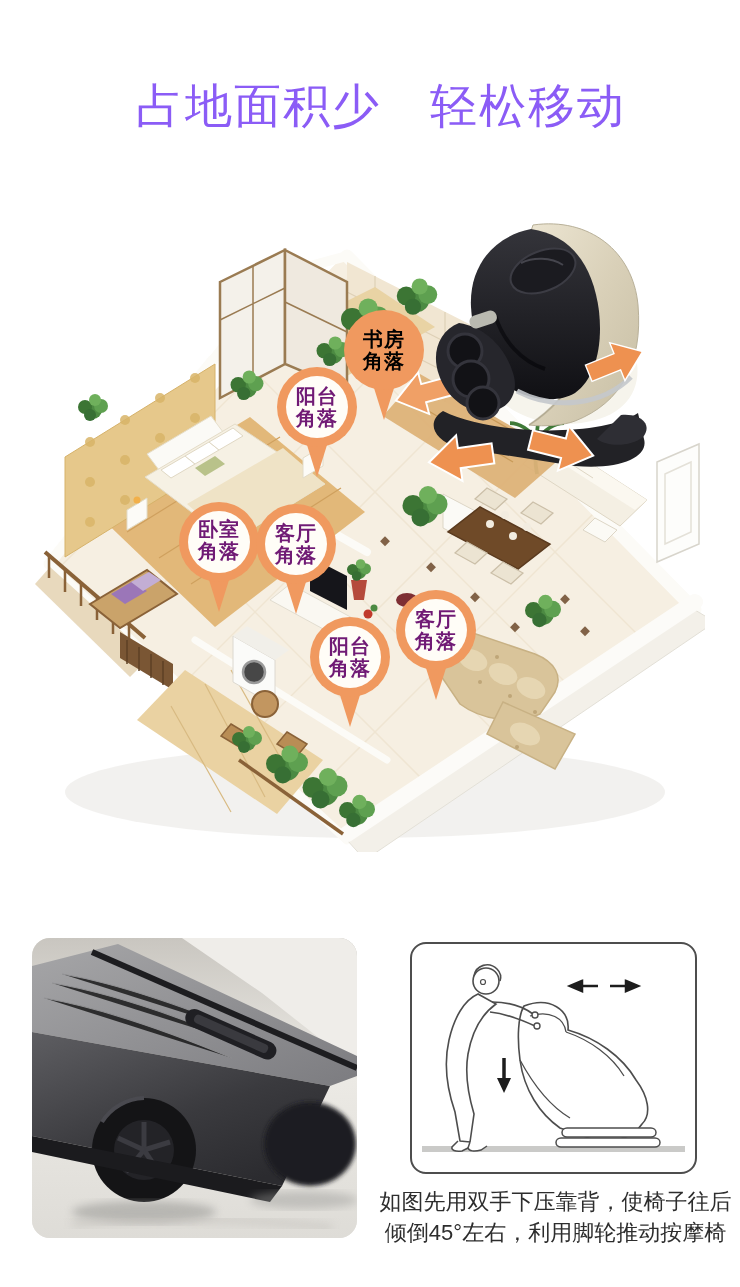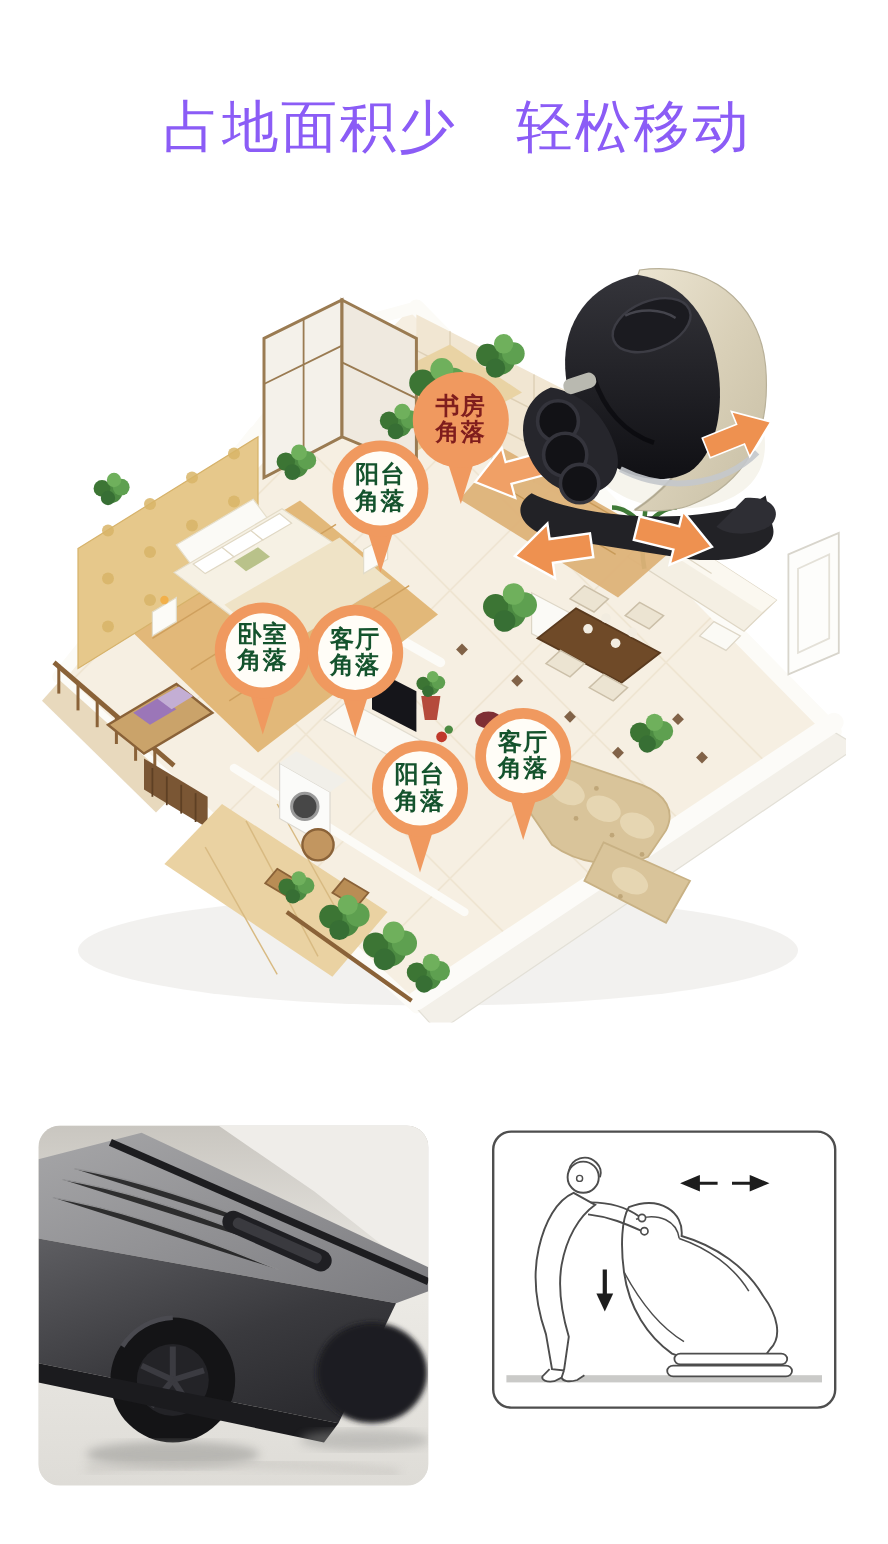--- a/index.html
+++ b/index.html
@@ -21,22 +21,22 @@
   .pin{position:absolute;width:80px;height:130px;z-index:6;}
   .pin .tail{position:absolute;left:50%;top:62px;transform:translateX(-50%);
       width:0;height:0;border-left:15px solid transparent;border-right:15px solid transparent;
       border-top:48px solid #f0995f;z-index:0;}
   .pin .balloon{position:absolute;left:0;top:0;width:80px;height:80px;border-radius:50%;
       background:#f0995f;display:flex;align-items:center;justify-content:center;z-index:1;}
   .pin.ring .balloon::before{content:"";position:absolute;left:9px;top:9px;width:62px;height:62px;
       border-radius:50%;background:#fffdf7;}
   .pin-label{position:relative;z-index:2;font-size:20px;font-weight:bold;line-height:22px;
       text-align:center;letter-spacing:1px;}
-  .pin.ring .pin-label{color:#14532d;}
-  .pin.solid .pin-label{color:#7f1d1d;}
+  .pin.ring .pin-label{color:#701a75;}
+  .pin.solid .pin-label{color:#000000;}
   .pin-label span{display:block;}
 
   .photo{position:absolute;left:32px;top:938px;width:325px;height:300px;
       border-radius:18px;overflow:hidden;background:#e6e4df;}
   .panel{position:absolute;left:410px;top:942px;width:287px;height:232px;
       border:2px solid #4e4e4e;border-radius:16px;box-sizing:border-box;background:#fff;}
   .caption{position:absolute;left:373px;top:1186px;width:365px;text-align:center;
       font-size:22px;line-height:31px;color:#2d2d2d;}
   .caption span{display:block;}
 </style>
@@ -476,14 +476,18 @@
         <path d="M46,197 L40,203 C39,206 43,208 50,207 L58,203" fill="#ffffff" stroke-width="1.5"></path>
         <path d="M58,198 L56,204 C57,207 62,208 69,206 L75,202" fill="#ffffff" stroke-width="1.5"></path>
       </g>
       <g>
         <line x1="92" y1="114" x2="92" y2="136" stroke="#1d1d1d" stroke-width="3.5"></line>
         <path d="M85,134 L99,134 L92,149 Z" fill="#1d1d1d"></path>
       </g>
     </svg>
   </div>
 
+  <div class="caption">
+    <span>如图先用双手下压靠背，使椅子往后</span>
+    <span>倾倒45°左右，利用脚轮推动按摩椅</span>
+  </div>
 
 </div>
 
 </body></html>

